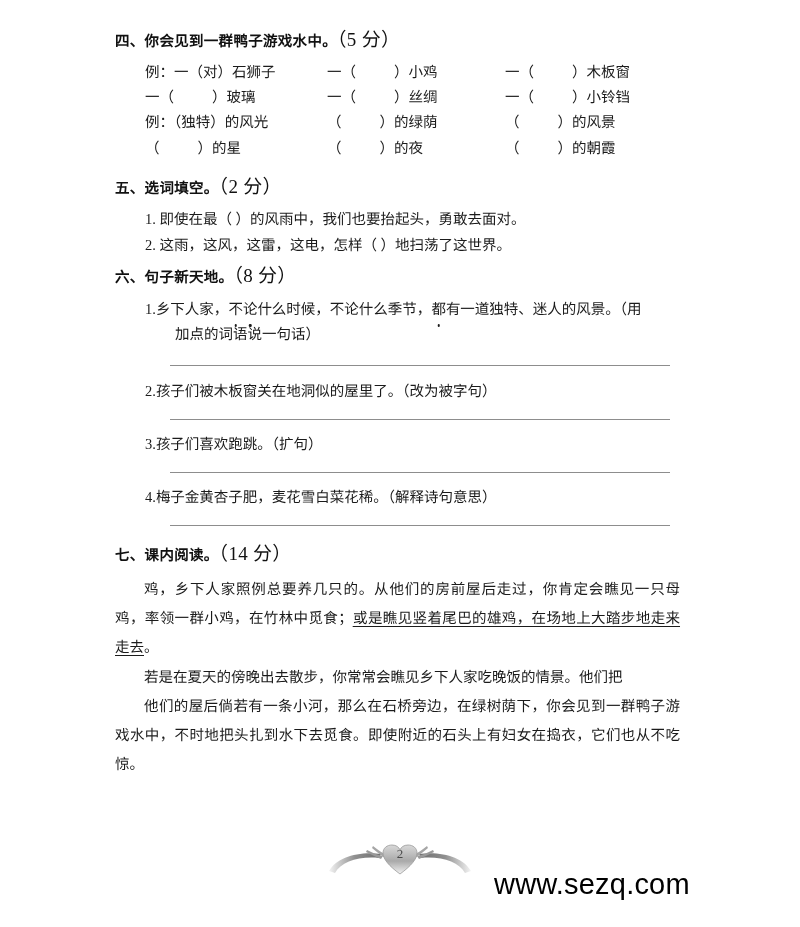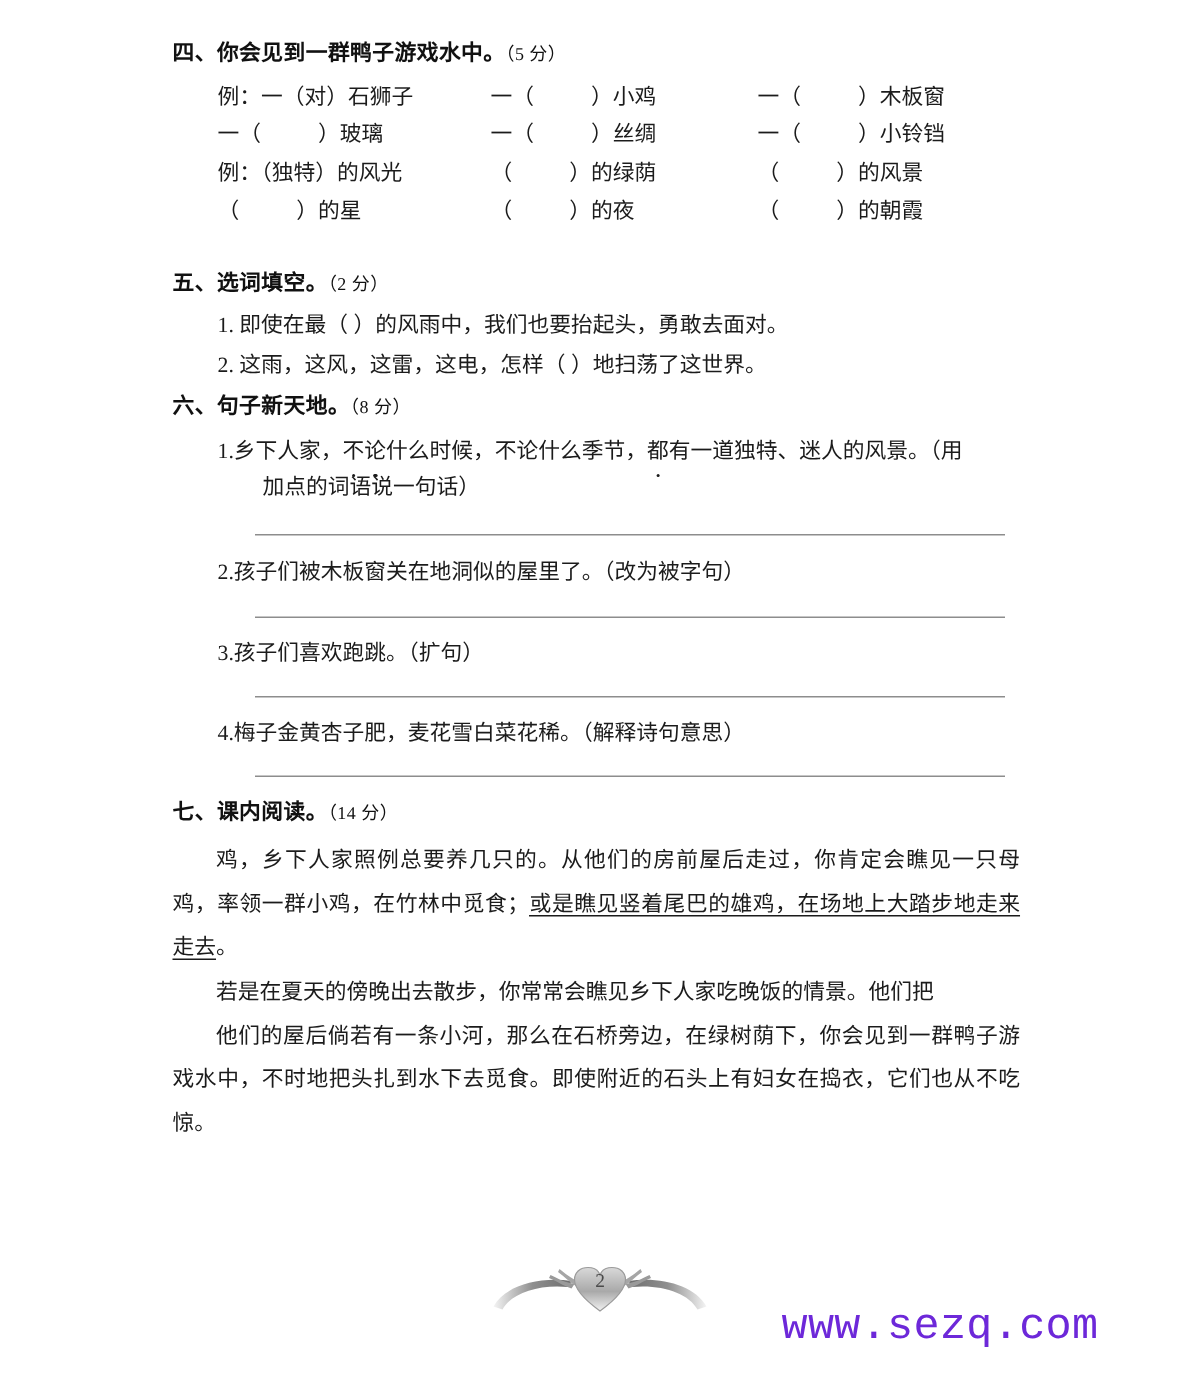--- a/index.html
+++ b/index.html
@@ -32,21 +32,21 @@
     font-size: 14.5px;
     letter-spacing: 0.3px;
     color: #111;
     margin: 0 0 6px 0;
     line-height: 1.5;
     white-space: nowrap;
   }
   .sec-head .pts {
     font-family: "Liberation Serif", serif;
     font-weight: normal;
-    font-size: 12px;
+    font-size: 19px;
   }
 
   
   .row {
     display: flex;
     font-size: 14.5px;
     line-height: 1.55;
     margin: 0 0 3px 0;
     white-space: nowrap;
   }
@@ -156,27 +156,26 @@
     font-family: "Liberation Serif", serif;
     font-size: 13px;
     color: #4a4a4a;
   }
 
   
   .watermark {
     position: absolute;
     left: 494px;
     top: 868px;
-    font-family: Liberation Mono, monospace;
+    font-family: Liberation Sans, sans-serif;
     font-size: 29px;
-    color: #6d28d9;
+    color: #000000;
     letter-spacing: 0.2px;
     white-space: nowrap;
     user-select: none;
-    margin-left: 27px;
   }
 </style>
 </head>
 <body>
 
 <div class="page">
 
   <div class="content">
 
     <div>
@@ -200,21 +199,21 @@
         <span class="col c3"><span>（</span><span class="blank-md"></span><span>）的风景</span></span>
       </div>
 
       <div class="row">
         <span class="col c1"><span>（</span><span class="blank-md"></span><span>）的星</span></span>
         <span class="col c2"><span>（</span><span class="blank-md"></span><span>）的夜</span></span>
         <span class="col c3"><span>（</span><span class="blank-md"></span><span>）的朝霞</span></span>
       </div>
     </div>
 
-    <div style="margin-top:26px">
+    <div style="margin-top:14px">
       <div class="sec-head"><span>五、选词填空。</span><span class="pts">（2 分）</span></div>
 
 
       <div class="q">1. 即使在最（        ）的风雨中，我们也要抬起头，勇敢去面对。</div>
       <div class="q">2. 这雨，这风，这雷，这电，怎样（        ）地扫荡了这世界。</div>
     </div>
 
     <div style="margin-top:5px">
       <div class="sec-head"><span>六、句子新天地。</span><span class="pts">（8 分）</span></div>
 

